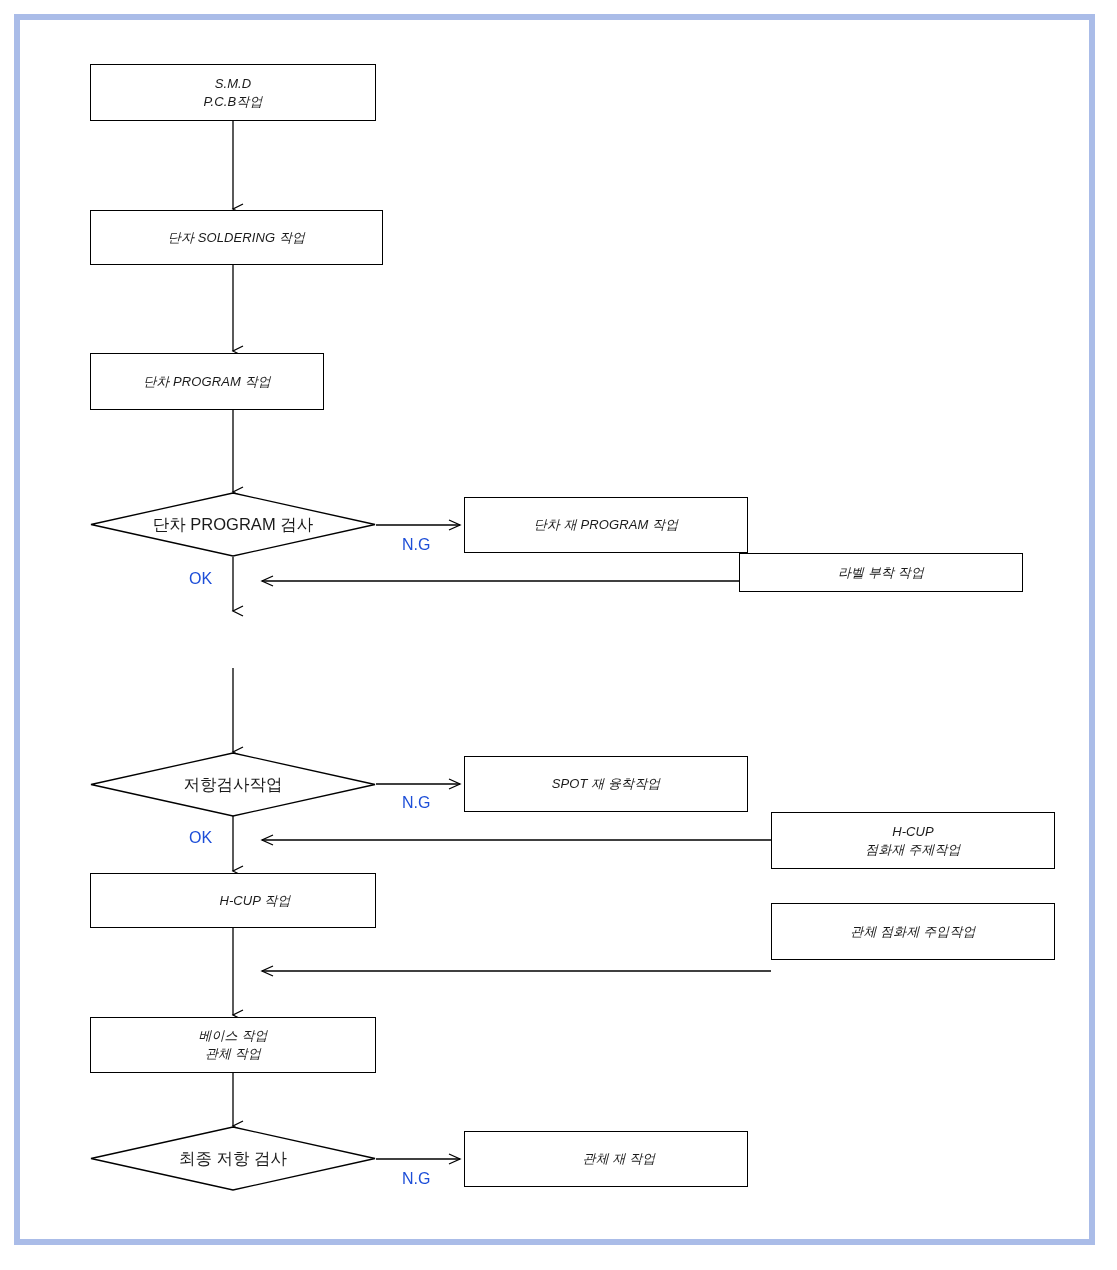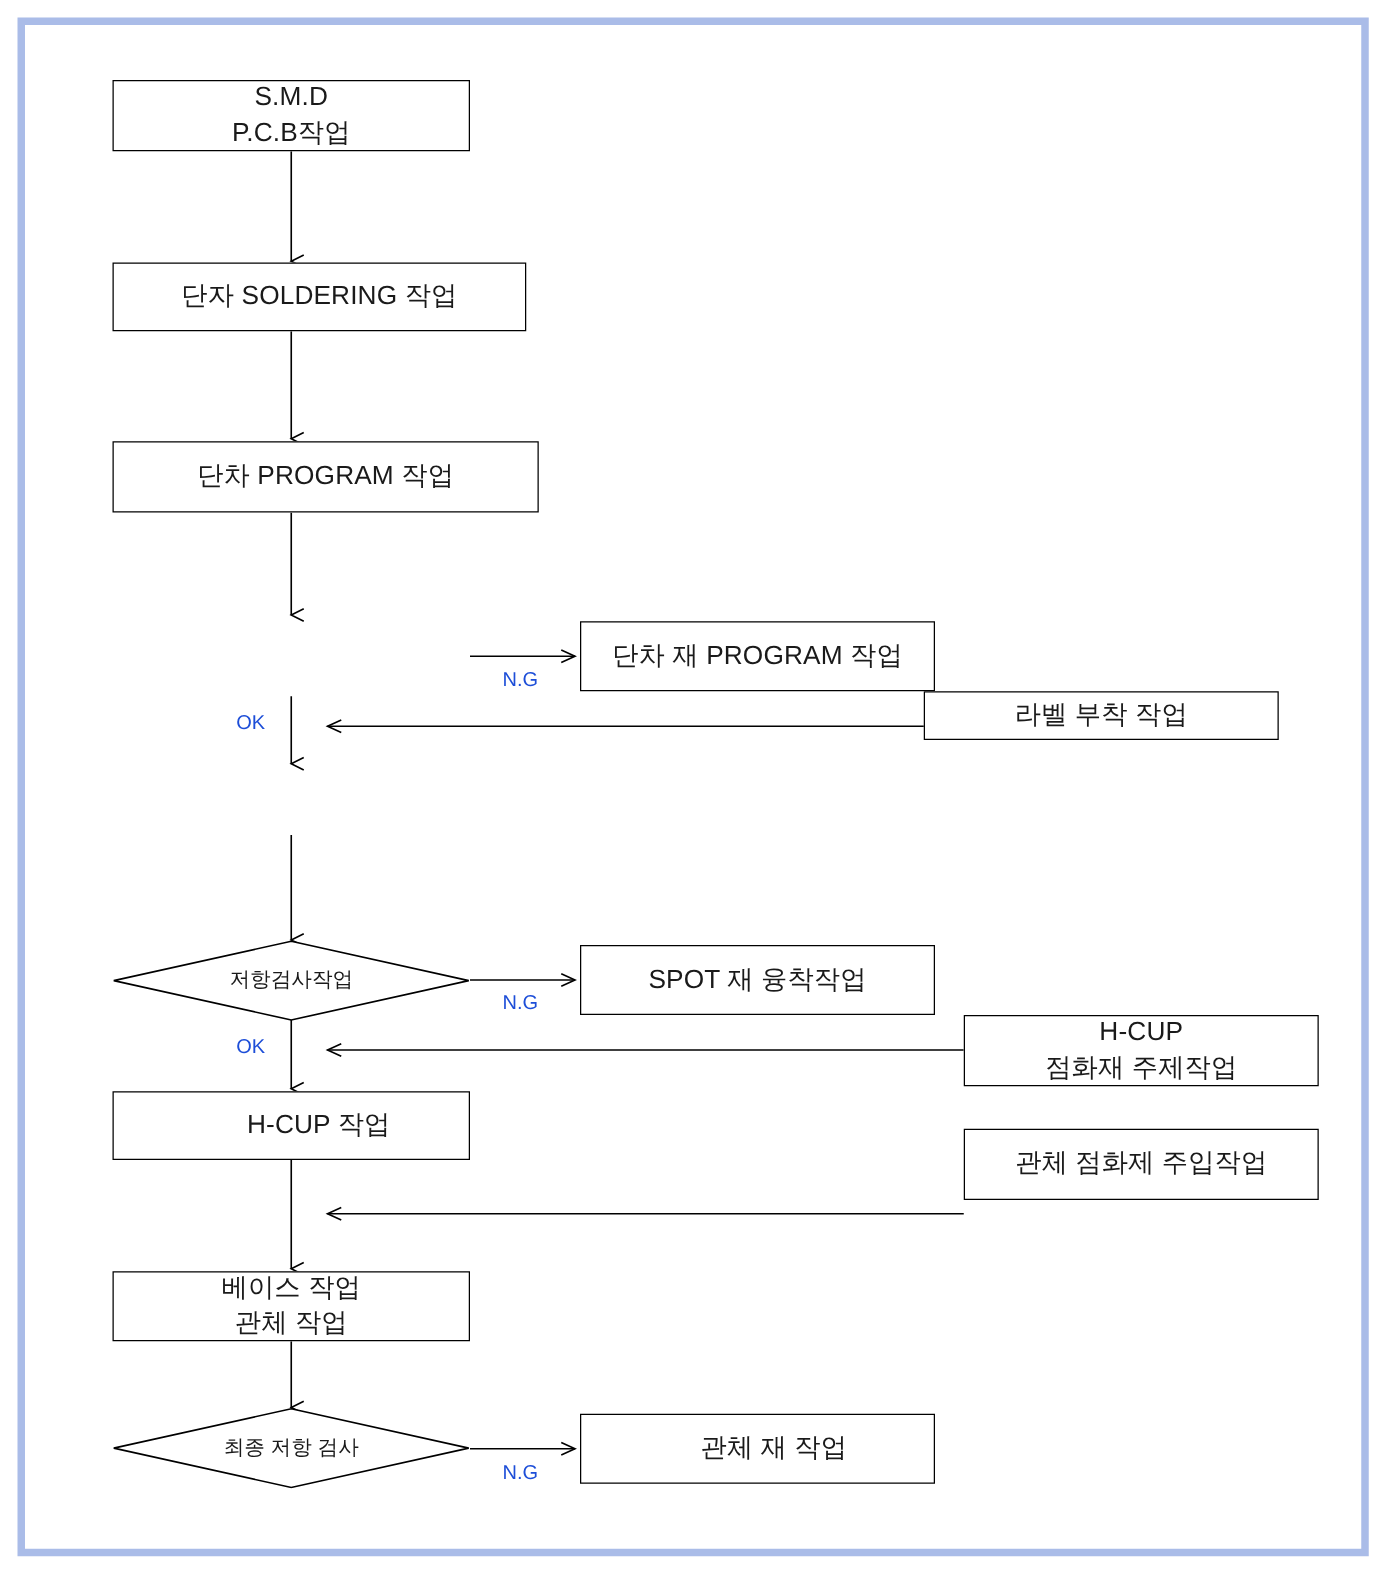--- a/index.html
+++ b/index.html
@@ -35,25 +35,26 @@
     height: 1270px;
   }
   .node {
     position: absolute;
     box-sizing: border-box;
     display: flex;
     align-items: center;
     justify-content: center;
     text-align: center;
     color: #1a1a1a;
-    font-size: 21px;
+    font-size: 13px;
     line-height: 1.35;
     letter-spacing: 0.1px;
     white-space: pre-line;
     z-index: 3;
+    font-style: italic;
   }
   .process {
     border: 1.3px solid #000000;
     background: #ffffff;
   }
   .decision-wrap {
     position: absolute;
     z-index: 3;
   }
   .decision-wrap svg {
@@ -136,28 +137,34 @@
 
       <line x1="376" y1="1159" x2="460" y2="1159" marker-end="url(#arrowRight)"></line>
     </g>
   </svg>
 
   <div class="node process" style="left:90px; top:64px; width:286px; height:57px;">
     <span>S.M.D
 P.C.B작업</span>
   </div>
 
-  <div class="node process" style="left:90px; top:210px; width:331px; height:55px;">
+  <div class="node process" style="left:90px; top:210px; width:293px; height:55px;">
     <span>단자 SOLDERING 작업</span>
   </div>
 
-  <div class="node process" style="left:90px; top:353px; width:341px; height:57px;">
+  <div class="node process" style="left:90px; top:353px; width:234px; height:57px;">
     <span>단차 PROGRAM 작업</span>
   </div>
 
+  <div class="decision-wrap" style="left:90px; top:492px; width:286px; height:65px;">
+    <svg width="286" height="65" viewBox="0 0 286 65" xmlns="http://www.w3.org/2000/svg">
+      <polygon points="143,1 285,32.5 143,64 1,32.5" fill="#ffffff" stroke="#000000" stroke-width="1.3"></polygon>
+    </svg>
+    <div class="decision-label">단차 PROGRAM 검사</div>
+  </div>
 
   <div class="node process" style="left:464px; top:497px; width:284px; height:56px;">
     <span>단차 재 PROGRAM 작업</span>
   </div>
 
   <div class="node process" style="left:739px; top:553px; width:284px; height:39px;">
     <span>라벨 부착 작업</span>
   </div>
 
 

